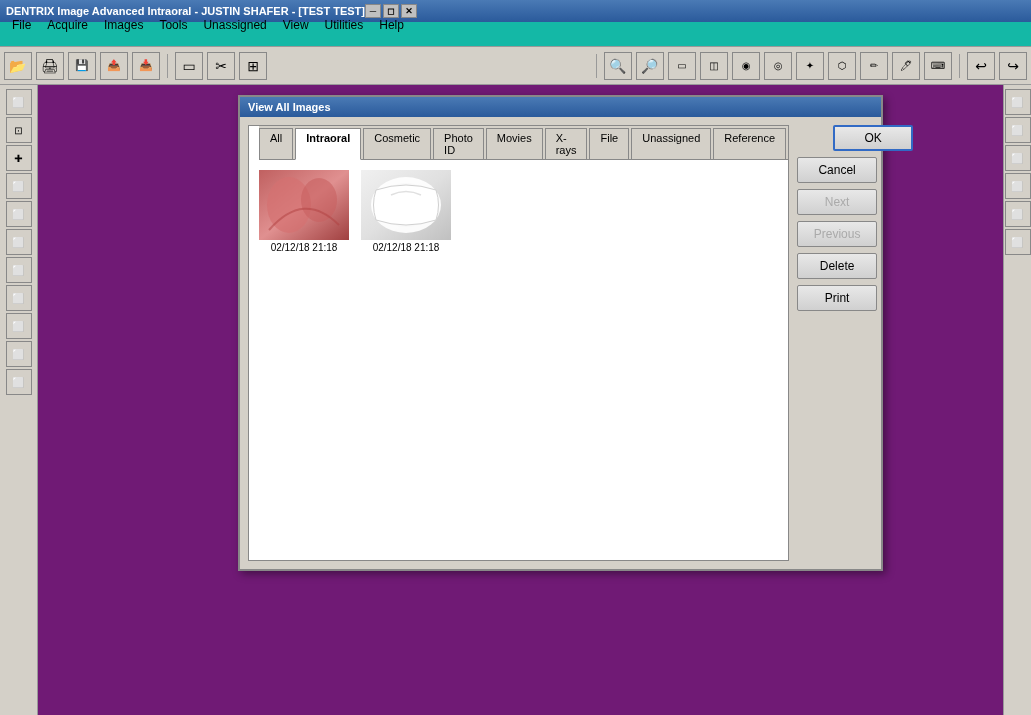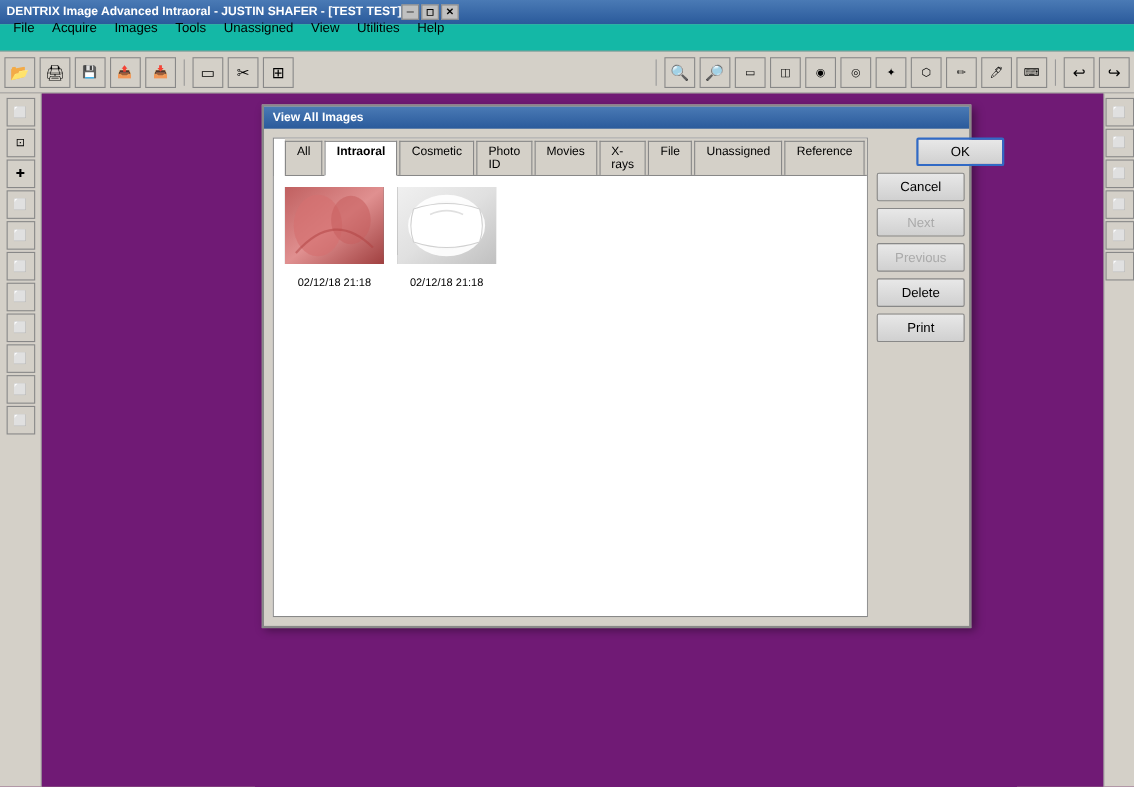--- a/index.html
+++ b/index.html
@@ -209,21 +209,21 @@
       width: 90px;
       height: 70px;
       background: #666;
       overflow: hidden;
       display: flex;
       align-items: center;
       justify-content: center;
     }
     .thumb-label {
       font-size: 10px;
-      margin-top: 12px;
+      margin-top: 2px;
       text-align: left;
     }
 
     
     .button-panel {
       display: flex;
       flex-direction: column;
       gap: 6px;
       min-width: 82px;
     }

